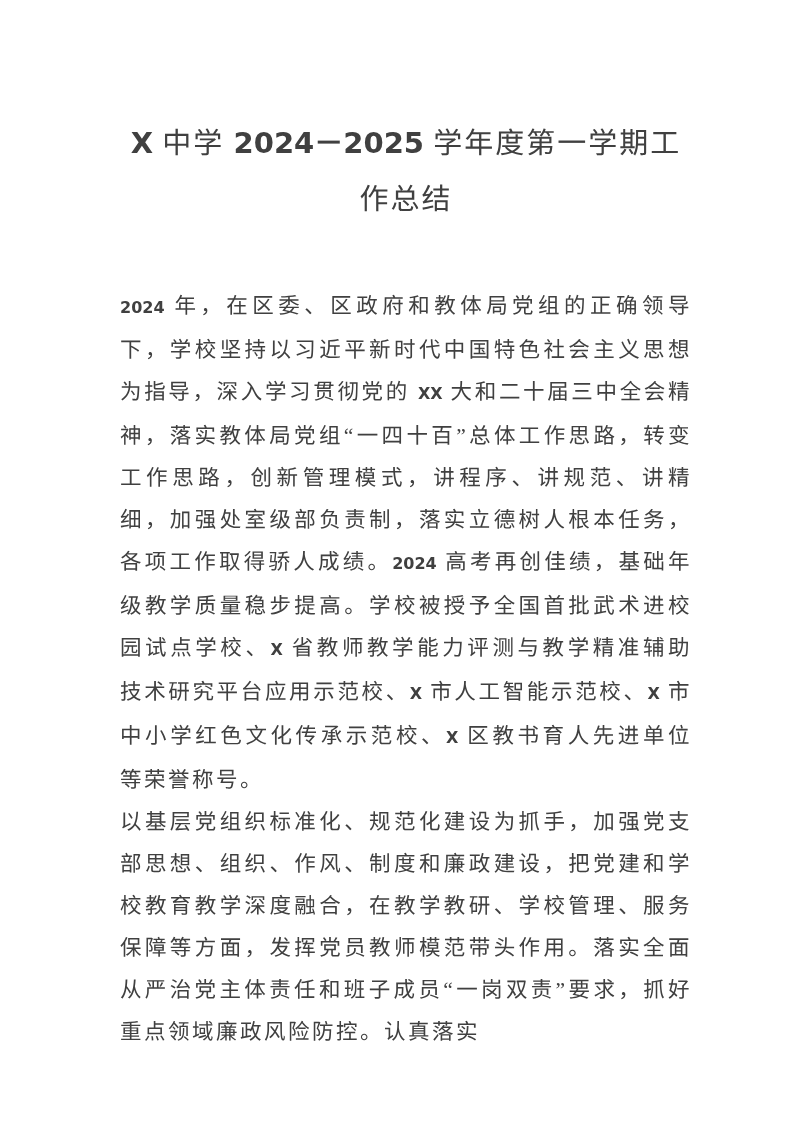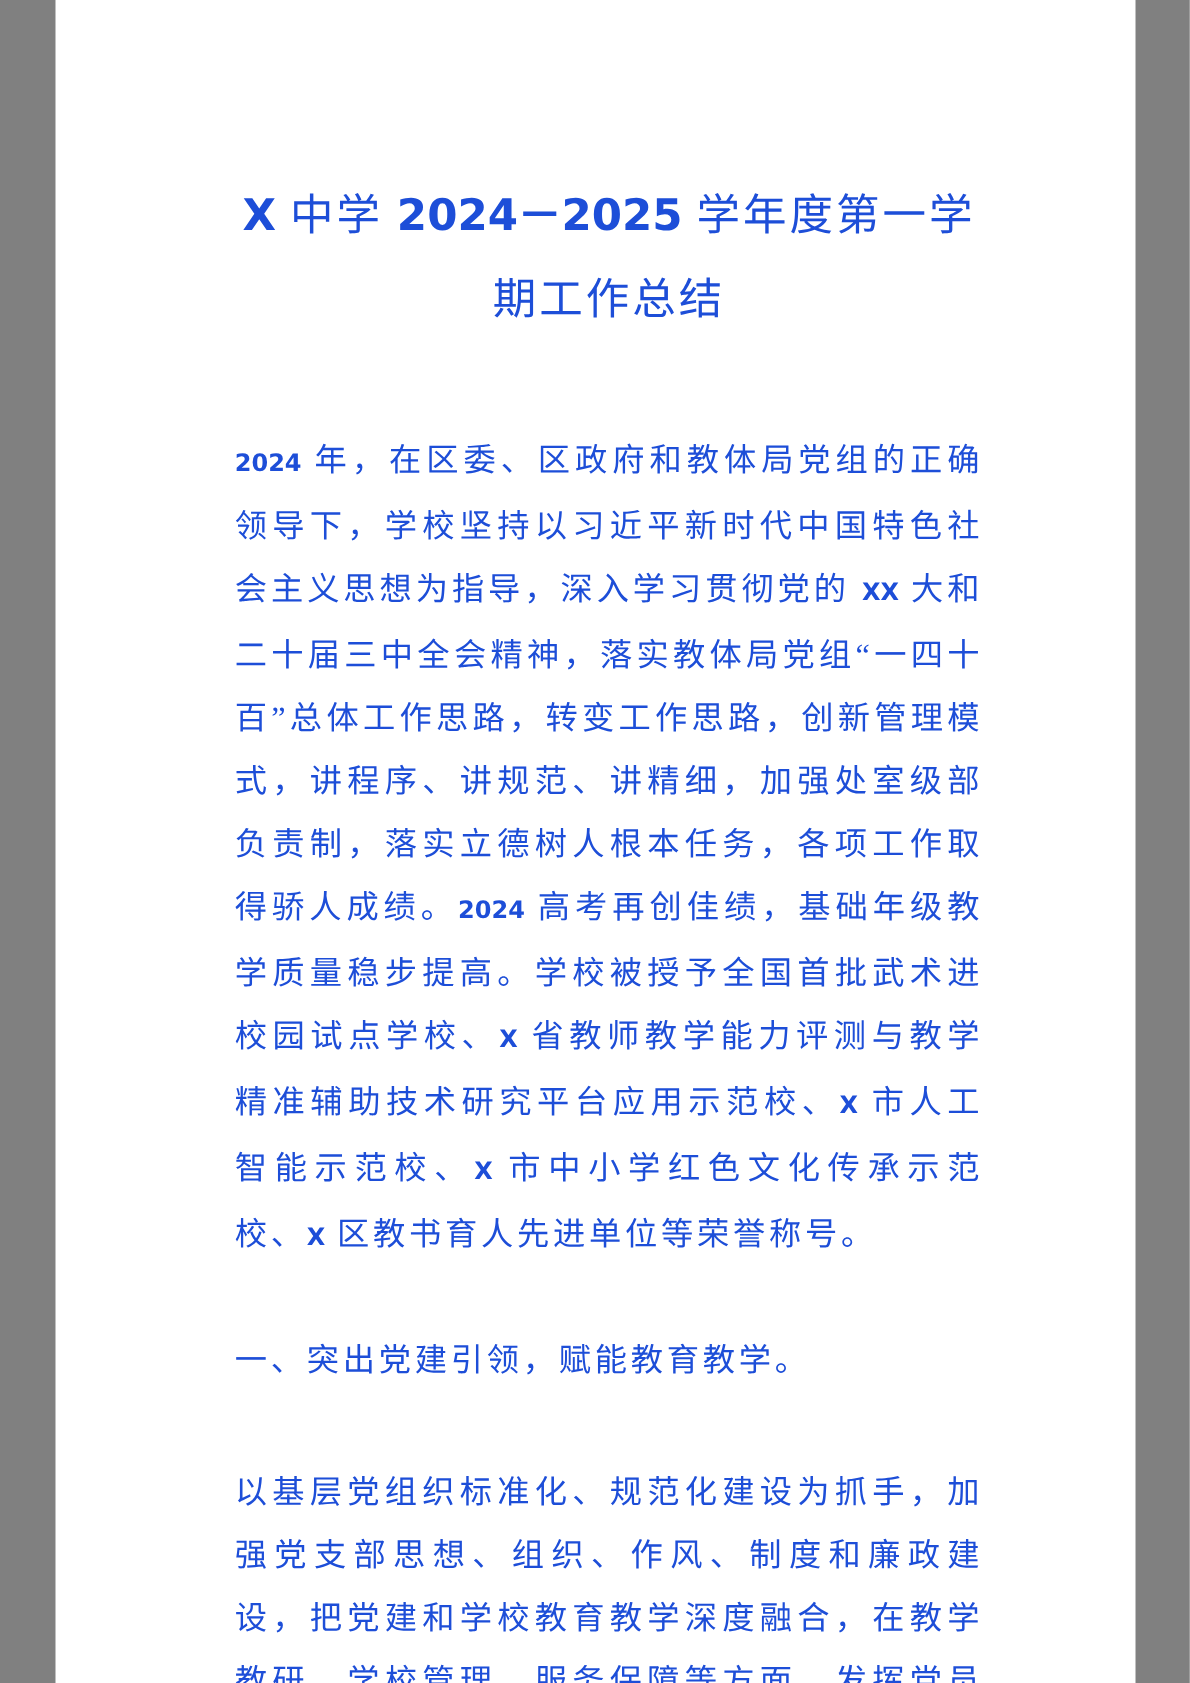--- a/index.html
+++ b/index.html
@@ -3,28 +3,28 @@
 <meta charset="utf-8">
 <title>Document</title>
 <style>
   html, body {
     margin: 0;
     padding: 0;
     background: #808080;
   }
   .page {
     position: relative;
-    width: 720px;
+    width: 793px;
     height: 1122px;
     margin: 0 auto;
     background: #ffffff;
     overflow: hidden;
     box-sizing: border-box;
     padding: 115px 101px 0 120px;
-    color: #1d4ed8;
+    color: #404040;
     font-family: "Liberation Serif", "DejaVu Serif", serif;
   }
   .doc-title {
     margin: 0 0 58px 0;
     font-size: 29px;
     font-weight: normal;
     line-height: 56px;
     text-align: center;
     letter-spacing: 2px;
   }
@@ -55,17 +55,16 @@
 </style>
 </head>
 <body>
 
 <div class="page">
 
   <h1 class="doc-title"><span class="latin">X</span><span class="cjk"> 中学 </span><span class="latin">2024－2025</span><span class="cjk"> 学年度第一学期工作总结</span></h1>
 
   <p class="para"><span class="latin">2024</span><span class="cjk"> 年，在区委、区政府和教体局党组的正确领导下，学校坚持以习近平新时代中国特色社会主义思想为指导，深入学习贯彻党的 </span><span class="latin">XX</span><span class="cjk"> 大和二十届三中全会精神，落实教体局党组“一四十百”总体工作思路，转变工作思路，创新管理模式，讲程序、讲规范、讲精细，加强处室级部负责制，落实立德树人根本任务，各项工作取得骄人成绩。</span><span class="latin">2024</span><span class="cjk"> 高考再创佳绩，基础年级教学质量稳步提高。学校被授予全国首批武术进校园试点学校、</span><span class="latin">X</span><span class="cjk"> 省教师教学能力评测与教学精准辅助技术研究平台应用示范校、</span><span class="latin">X</span><span class="cjk"> 市人工智能示范校、</span><span class="latin">X</span><span class="cjk"> 市中小学红色文化传承示范校、</span><span class="latin">X</span><span class="cjk"> 区教书育人先进单位等荣誉称号。</span></p>
 
-  <p class="para heading"><span class="cjk">一、突出党建引领，赋能教育教学。</span></p>
 
   <p class="para"><span class="cjk">以基层党组织标准化、规范化建设为抓手，加强党支部思想、组织、作风、制度和廉政建设，把党建和学校教育教学深度融合，在教学教研、学校管理、服务保障等方面，发挥党员教师模范带头作用。落实全面从严治党主体责任和班子成员“一岗双责”要求，抓好重点领域廉政风险防控。认真落实</span></p>
 
 </div>
 
 </body></html>

